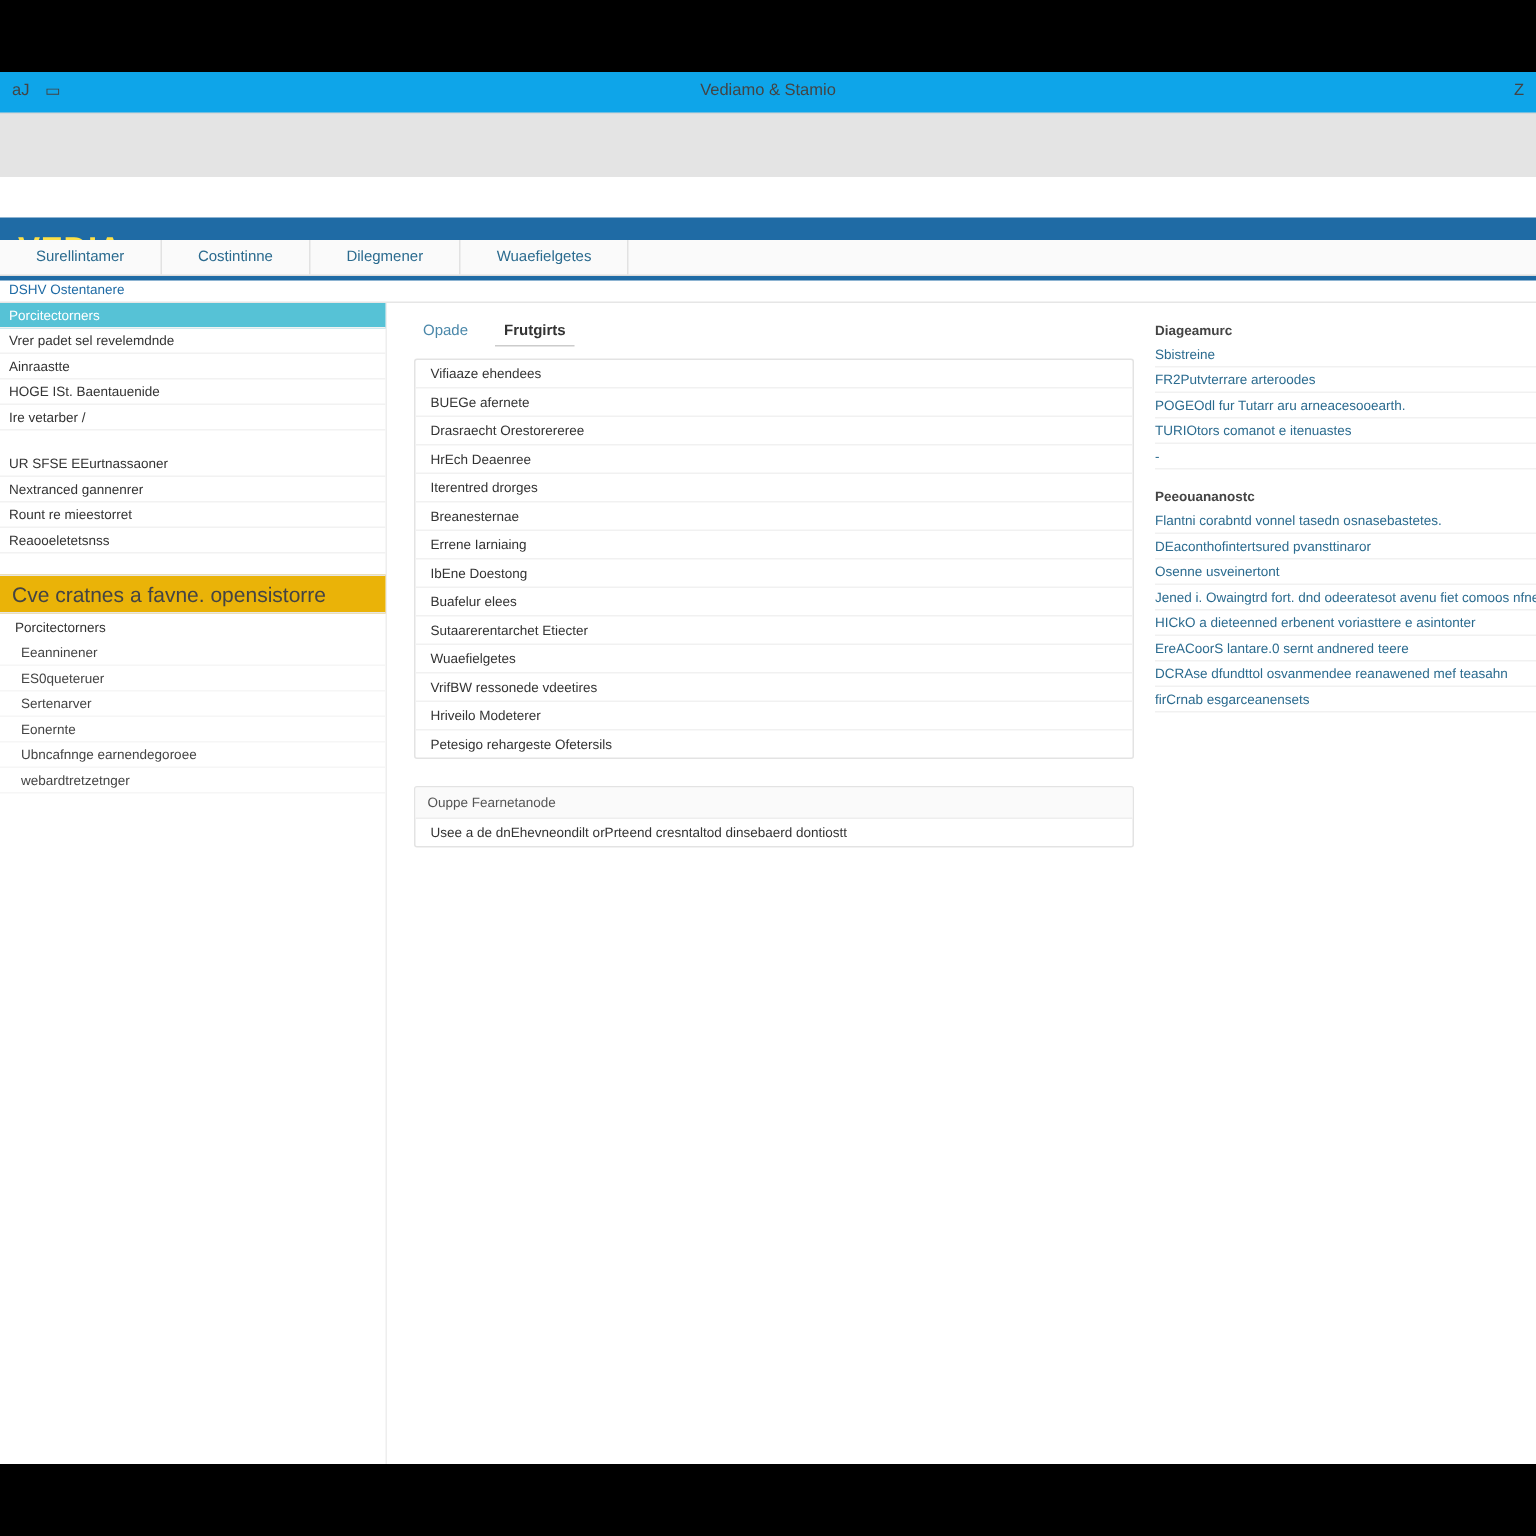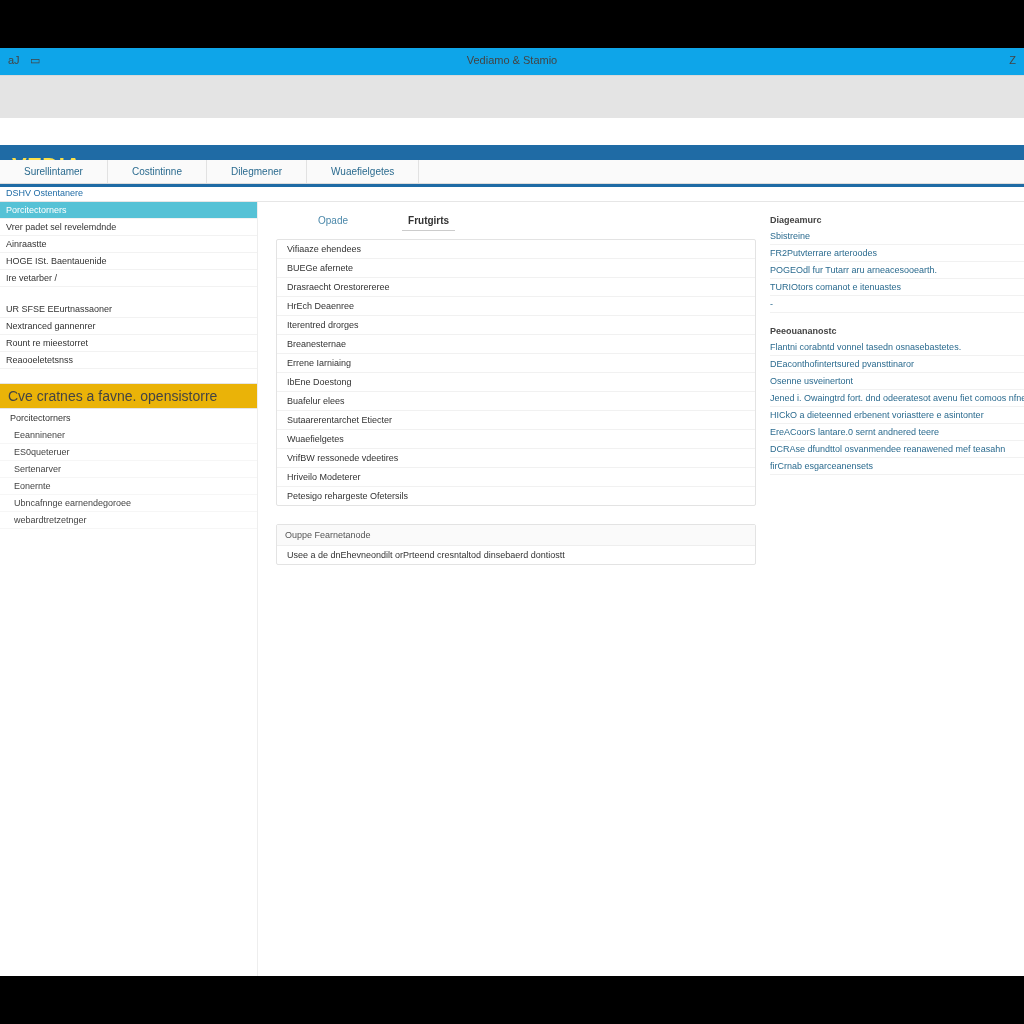--- a/index.html
+++ b/index.html
@@ -20,21 +20,21 @@
   .sidebar { width:258px; flex:0 0 258px; border-right:1px solid #eee; font-size:9px; color:#333; }
   .side-item { padding:3px 6px; border-bottom:1px solid #f2f2f2; white-space:nowrap; overflow:hidden; text-overflow:ellipsis; cursor:pointer; }
   .side-item.active { background:#56c2d6; color:#fff; }
   .side-gap { height:14px; }
   .side-subhead { padding:4px 8px; background:#eab308; border-top:1px solid #e6e6e6; border-bottom:1px solid #e6e6e6; font-size:14px; color:#444; }
   .side-sect { padding:4px 10px; font-size:9px; font-weight:normal; color:#333; }
   .side-sub { padding:3px 14px; border-bottom:1px solid #f6f6f6; font-size:9px; color:#444; cursor:pointer; }
   .main { flex:1; padding:10px 12px 0 18px; display:flex; gap:14px; }
   .center { flex:0 0 480px; }
   .tabs { display:flex; gap:12px; font-size:10px; color:#4b88aa; margin-bottom:8px; }
-  .tabs .tab { padding:3px 6px; cursor:pointer; border-bottom:2px solid transparent;margin-left:36px; }
+  .tabs .tab { padding:3px 6px; cursor:pointer; border-bottom:2px solid transparent; }
   .tabs .tab.active { font-weight:bold; color:#333; border-bottom:1px solid #ccc; }
   .panel { border:1px solid #e3e3e3; border-radius:2px; margin-bottom:18px; }
   .panel-head { font-size:9px; color:#555; padding:5px 8px; border-bottom:1px solid #eee; background:#fafafa; }
   .panel-row { font-size:9px; color:#333; padding:4px 10px; border-bottom:1px solid #f1f1f1; white-space:nowrap; overflow:hidden; text-overflow:ellipsis; cursor:pointer; }
   .panel-row:last-child { border-bottom:none; }
   .right { flex:1; font-size:9px; }
   .right .r-head { font-size:9px; font-weight:bold; color:#444; padding:3px 0; }
   .right .r-row { padding:3px 0; border-bottom:1px solid #f1f1f1; color:#2b6b8f; white-space:nowrap; overflow:hidden; text-overflow:ellipsis; cursor:pointer; }
   .right .r-gap { height:10px; }
 </style>

